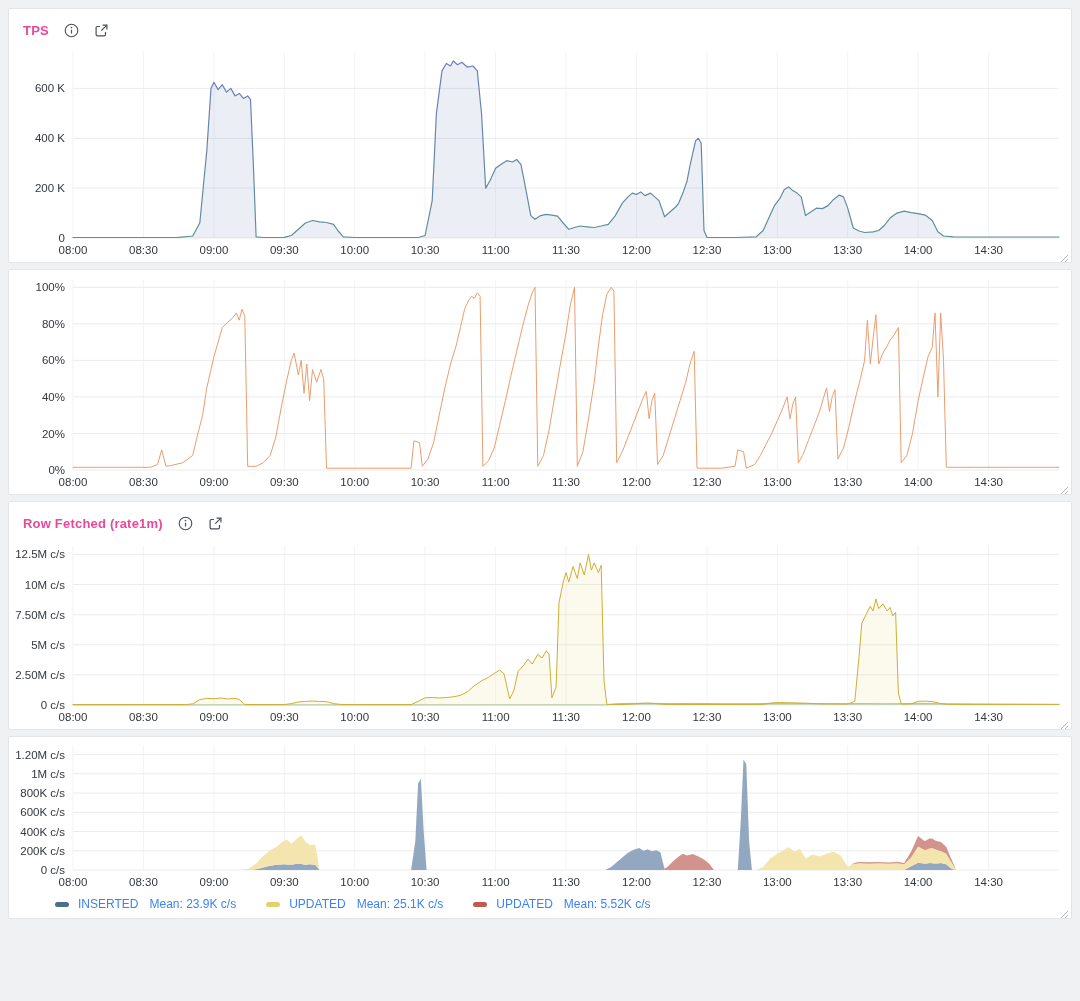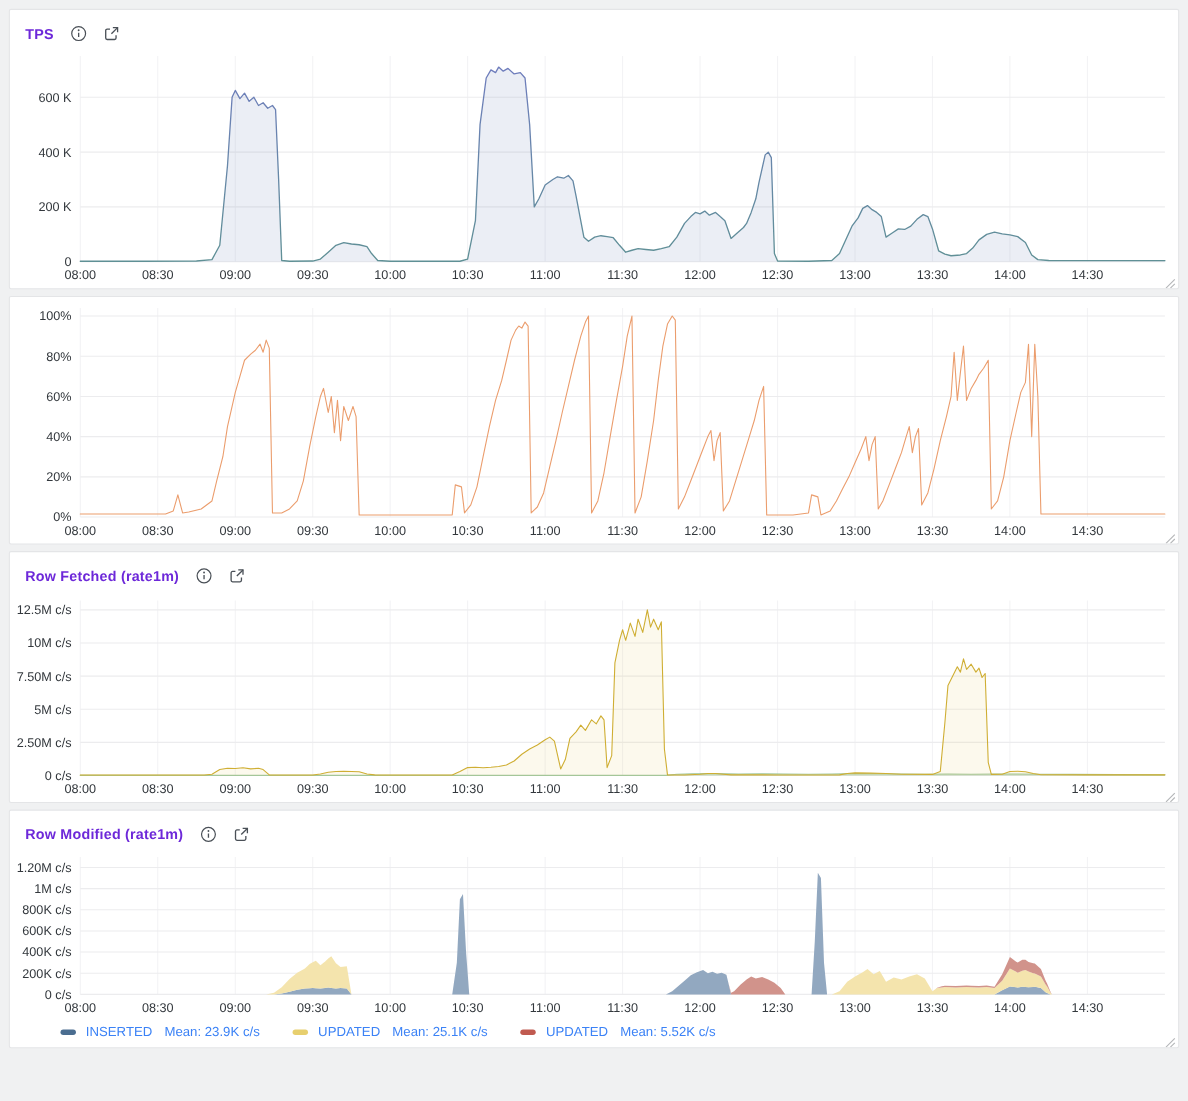--- a/index.html
+++ b/index.html
@@ -16,21 +16,21 @@
     border:1px solid #e4e5e7;
     border-radius:2px;
     margin-bottom:6px;
     overflow:hidden;
   }
   .panel-header{
     display:flex;align-items:center;gap:15px;
     padding:10px 14px 2px;height:22px;
   }
   .panel-title{
-    margin:0;font-size:13px;font-weight:700;color:#6d28d9;letter-spacing:.2px;
+    margin:0;font-size:13px;font-weight:700;color:#ec4899;letter-spacing:.2px;
   }
   .icon{display:inline-flex;align-items:center;cursor:pointer;}
   .icon svg{display:block;}
   .chart{display:block;}
   .xlab{font-size:11.5px;fill:#33383d;text-anchor:middle;}
   .ylab{font-size:11.5px;fill:#33383d;text-anchor:end;}
   .vgrid{stroke:#f3f3f5;stroke-width:1;}
   .hgrid{stroke:#ececee;stroke-width:1;}
   .resize-handle{position:absolute;right:2px;bottom:2px;width:10px;height:10px;cursor:nwse-resize;}
   .legend{
@@ -236,37 +236,20 @@
       </svg>
     <span class="resize-handle">
       <svg width="10" height="10" viewBox="0 0 10 10">
           <line x1="1" y1="9" x2="9" y2="1" stroke="#b4b6b8" stroke-width="1"></line>
           <line x1="5" y1="9" x2="9" y2="5" stroke="#b4b6b8" stroke-width="1"></line>
         </svg>
     </span>
   </section>
 
   <section class="panel">
-    <header class="panel-header">
-      <h2 class="panel-title">Row Modified (rate1m)</h2>
-      <span class="icon">
-        <svg width="15" height="15" viewBox="0 0 15 15">
-            <circle cx="7.5" cy="7.5" r="6.3" fill="none" stroke="#4a5057" stroke-width="1.1"></circle>
-            <line x1="7.5" y1="6.8" x2="7.5" y2="10.6" stroke="#4a5057" stroke-width="1.2"></line>
-            <circle cx="7.5" cy="4.5" r="0.85" fill="#4a5057"></circle>
-          </svg>
-      </span>
-      <span class="icon">
-        <svg width="15" height="15" viewBox="0 0 15 15">
-            <path d="M6 3.5 H3.4 A1.3 1.3 0 0 0 2.1 4.8 V11.6 A1.3 1.3 0 0 0 3.4 12.9 H10.2 A1.3 1.3 0 0 0 11.5 11.6 V9" fill="none" stroke="#4a5057" stroke-width="1.2"></path>
-            <path d="M8.6 2.1 H12.9 V6.4" fill="none" stroke="#4a5057" stroke-width="1.2"></path>
-            <line x1="12.9" y1="2.1" x2="7.3" y2="7.7" stroke="#4a5057" stroke-width="1.2"></line>
-          </svg>
-      </span>
-    </header>
     <svg class="chart" id="chart-3" width="1062" height="157" viewBox="0 0 1062 157">
         <line class="vgrid" x1="64.0" y1="8" x2="64.0" y2="133"></line>
         <text class="xlab" x="64.0" y="149">08:00</text>
         <line class="vgrid" x1="134.4" y1="8" x2="134.4" y2="133"></line>
         <text class="xlab" x="134.4" y="149">08:30</text>
         <line class="vgrid" x1="204.9" y1="8" x2="204.9" y2="133"></line>
         <text class="xlab" x="204.9" y="149">09:00</text>
         <line class="vgrid" x1="275.3" y1="8" x2="275.3" y2="133"></line>
         <text class="xlab" x="275.3" y="149">09:30</text>
         <line class="vgrid" x1="345.7" y1="8" x2="345.7" y2="133"></line>

